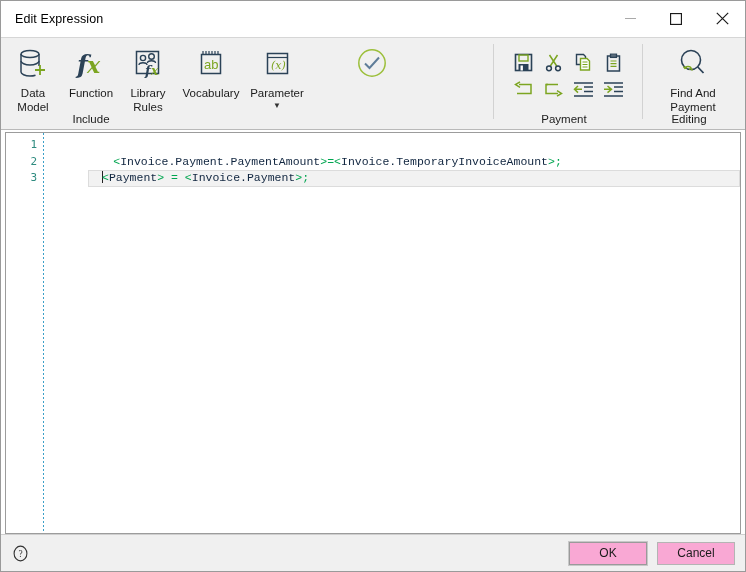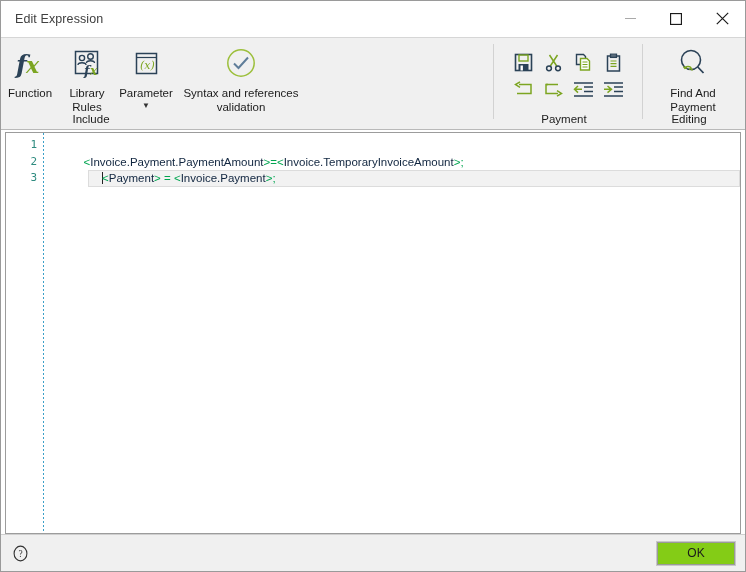--- a/index.html
+++ b/index.html
@@ -13,21 +13,21 @@
     position:relative;width:746px;height:572px;box-sizing:border-box;
     border:1px solid #9a9a9a;background:#ffffff;display:flex;flex-direction:column;
   }
 
   
   .titlebar{
     height:35px;min-height:35px;background:#ffffff;
     display:flex;align-items:center;justify-content:space-between;
     border-bottom:1px solid #ffffff;
   }
-  .title-text{font-size:12.5px;color:#404040;padding-left:14px;letter-spacing:.1px;}
+  .title-text{font-size:12.5px;color:#000000;padding-left:14px;letter-spacing:.1px;}
   .wincontrols{display:flex;height:35px;}
   .winbtn{
     width:46px;height:35px;display:flex;align-items:center;justify-content:center;
     background:transparent;
   }
   .winbtn svg{display:block;}
   .minline{width:11px;height:1px;background:#a9a9a9;display:block;}
 
   
   .ribbon{
@@ -77,21 +77,21 @@
   .gutter-line{
     position:absolute;top:0;bottom:0;right:0;width:1px;
     background-image:linear-gradient(to bottom,#3aa0c8 0,#3aa0c8 2px,transparent 2px,transparent 4px);
     background-size:1px 4px;
   }
   .code{
     flex:1;padding-top:4px;position:relative;overflow:hidden;
   }
   .cline{
     height:16.5px;line-height:16.5px;
-    font-family:Liberation Sans, sans-serif;
+    font-family:Liberation Mono, monospace;
     font-size:11.5px;white-space:pre;padding-left:14px;
     color:#10253f;
   }
   .cline.active{background:#f2f2f2;box-shadow:inset 0 0 0 1px #dcdcdc;margin-left:44px;}
   .tok-br{color:#00a550;}
   .tok-op{color:#00a550;}
   .tok-id{color:#10253f;}
   .caret-bar{
     display:inline-block;width:0;border-left:1px solid #222;height:12px;
     vertical-align:-2px;margin-right:-1px;
@@ -99,21 +99,21 @@
 
   
   .footer{
     height:37px;min-height:37px;background:#f0f0f0;border-top:1px solid #cfcfcf;
     display:flex;align-items:center;justify-content:space-between;padding:0 10px;
     box-sizing:border-box;
   }
   .helpicon{width:18px;height:18px;display:flex;align-items:center;justify-content:center;}
   .fbtns{display:flex;gap:10px;}
   .dlgbtn{
-    width:78px;height:23px;background:#84cc16;border:1px solid #b4b4b4;
+    width:78px;height:23px;background:#f9a8d4;border:1px solid #b4b4b4;
     font-size:12px;color:#1b1b1b;display:flex;align-items:center;justify-content:center;
     font-family:"Liberation Sans",sans-serif;box-sizing:border-box;
   }
   .dlgbtn.focused{border:1px solid #9a9a9a;box-shadow:0 0 0 1px #c8c8c8;}
 </style>
 </head>
 <body>
 
 <div class="window">
 
@@ -133,20 +133,33 @@
           <path d="M0.8,0.8 L12.2,12.2 M12.2,0.8 L0.8,12.2" stroke="#1b1b1b" stroke-width="1.2" fill="none"></path>
         </svg>
       </div>
     </div>
   </div>
 
   <div class="ribbon">
 
     <div class="rgroup" style="width:492px;">
 
+      <div class="rbtn" style="width:58px;margin-left:3px;">
+        <span class="ico">
+          <svg width="30" height="32" viewBox="0 0 30 32">
+            <ellipse cx="12" cy="6" rx="9" ry="3.6" fill="none" stroke="#2b4257" stroke-width="1.5"></ellipse>
+            <path d="M3,6 L3,24 C3,26 7,28 12,28 C14,28 16,27.7 17.5,27.2" fill="none" stroke="#2b4257" stroke-width="1.5"></path>
+            <path d="M21,6 L21,18" fill="none" stroke="#2b4257" stroke-width="1.5"></path>
+            <path d="M3,13 C3,15 7,17 12,17 C17,17 21,15 21,13" fill="none" stroke="#2b4257" stroke-width="1.5"></path>
+            <path d="M22,17 L22,27 M17,22 L27,22" stroke="#7ca521" stroke-width="1.8"></path>
+          </svg>
+        </span>
+        <span class="lbl">Data
+Model</span>
+      </div>
 
       <div class="rbtn" style="width:58px;">
         <span class="ico">
           <svg width="34" height="32" viewBox="0 0 34 32">
             <text x="3" y="25" font-family="DejaVu Serif, serif" font-style="italic" font-size="25" font-weight="bold" fill="#2b4257">f</text>
             <text x="13" y="25" font-family="DejaVu Serif, serif" font-style="italic" font-size="22" font-weight="bold" fill="#7ca521">x</text>
           </svg>
         </span>
         <span class="lbl">Function</span>
       </div>
@@ -160,20 +173,30 @@
             <circle cx="19.5" cy="8.5" r="2.8" fill="none" stroke="#2b4257" stroke-width="1.4"></circle>
             <path d="M15.5,15 C15.5,12 23.5,12 23.5,15" fill="none" stroke="#2b4257" stroke-width="1.4"></path>
             <text x="13" y="27" font-family="DejaVu Serif, serif" font-style="italic" font-size="13" font-weight="bold" fill="#2b4257">f</text>
             <text x="19" y="27" font-family="DejaVu Serif, serif" font-style="italic" font-size="12" font-weight="bold" fill="#7ca521">x</text>
           </svg>
         </span>
         <span class="lbl">Library
 Rules</span>
       </div>
 
+      <div class="rbtn" style="width:70px;">
+        <span class="ico">
+          <svg width="30" height="32" viewBox="0 0 30 32">
+            <rect x="5.5" y="6.5" width="19" height="19" fill="none" stroke="#2b4257" stroke-width="1.5"></rect>
+            <path d="M7,6 L7,3 M10,6 L10,3 M13,6 L13,3 M16,6 L16,3 M19,6 L19,3 M22,6 L22,3" stroke="#2b4257" stroke-width="1.2"></path>
+            <text x="8" y="21" font-family="Liberation Sans, sans-serif" font-size="13" fill="#7ca521">ab</text>
+          </svg>
+        </span>
+        <span class="lbl">Vocabulary</span>
+      </div>
 
       <div class="rbtn" style="width:62px;">
         <span class="ico">
           <svg width="30" height="32" viewBox="0 0 30 32">
             <rect x="5.5" y="5.5" width="20" height="20" fill="none" stroke="#2b4257" stroke-width="1.5"></rect>
             <path d="M5.5,9.5 L25.5,9.5" stroke="#2b4257" stroke-width="1.2"></path>
             <text x="9" y="21" font-family="DejaVu Serif, serif" font-style="italic" font-size="11" fill="#7ca521">(x)</text>
           </svg>
         </span>
         <span class="lbl">Parameter</span>
@@ -181,22 +204,20 @@
       </div>
 
 
       <div class="rbtn" style="width:128px;">
         <span class="ico">
           <svg width="34" height="34" viewBox="0 0 34 34">
             <circle cx="17" cy="16" r="13.2" fill="none" stroke="#9cbf3b" stroke-width="1.5"></circle>
             <path d="M10,16.5 L14.5,21 L24,10.5" fill="none" stroke="#5f7d99" stroke-width="2"></path>
           </svg>
         </span>
-        <span class="lbl">Syntax and references
-validation</span>
       </div>
 
       <div class="grouplabel" style="left:30px;width:120px;">Include</div>
     </div>
 
     <div class="rsep"></div>
 
     <div class="rgroup" style="width:148px;">
       <div class="icongrid" style="margin:0 auto;">
 
@@ -310,16 +331,17 @@
 
   <div class="footer">
     <span class="helpicon">
       <svg width="17" height="17" viewBox="0 0 17 17">
         <ellipse cx="8.5" cy="8.5" rx="6.4" ry="7.4" fill="none" stroke="#333" stroke-width="1.1"></ellipse>
         <text x="8.5" y="12.2" text-anchor="middle" font-family="Liberation Serif, serif" font-size="9.5" fill="#333">?</text>
       </svg>
     </span>
     <div class="fbtns">
       <div class="dlgbtn focused">OK</div>
+      <div class="dlgbtn">Cancel</div>
     </div>
   </div>
 
 </div>
 
 </body></html>

